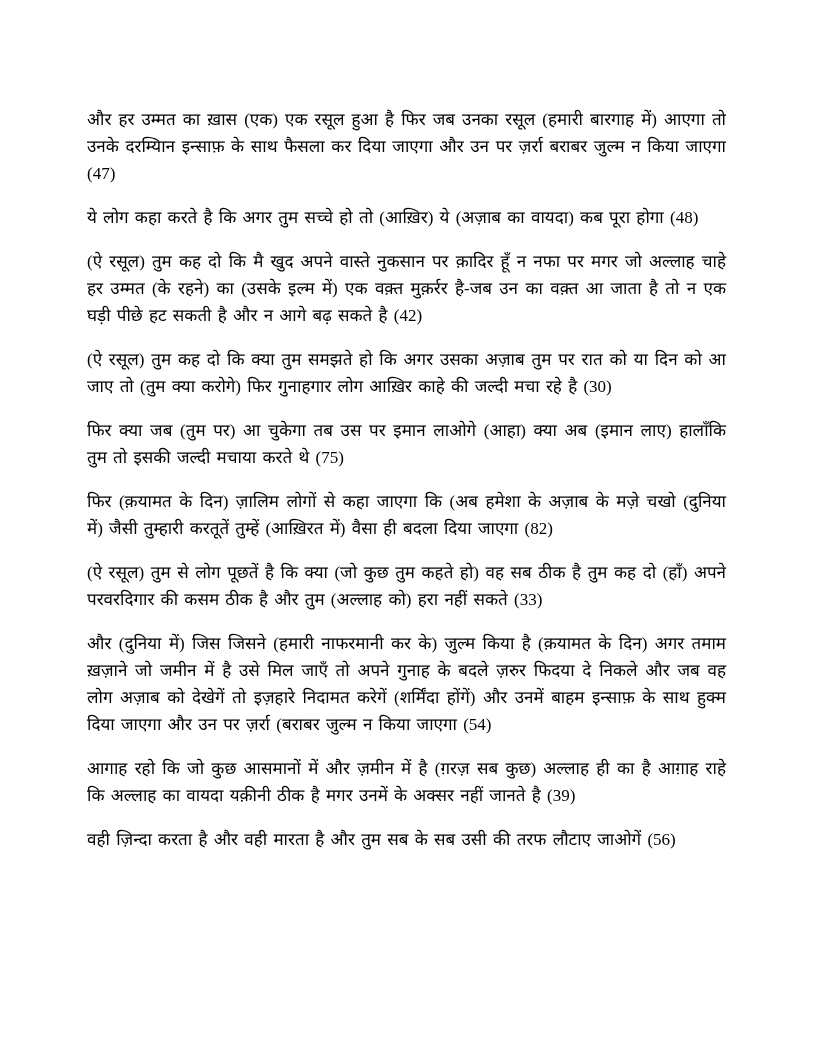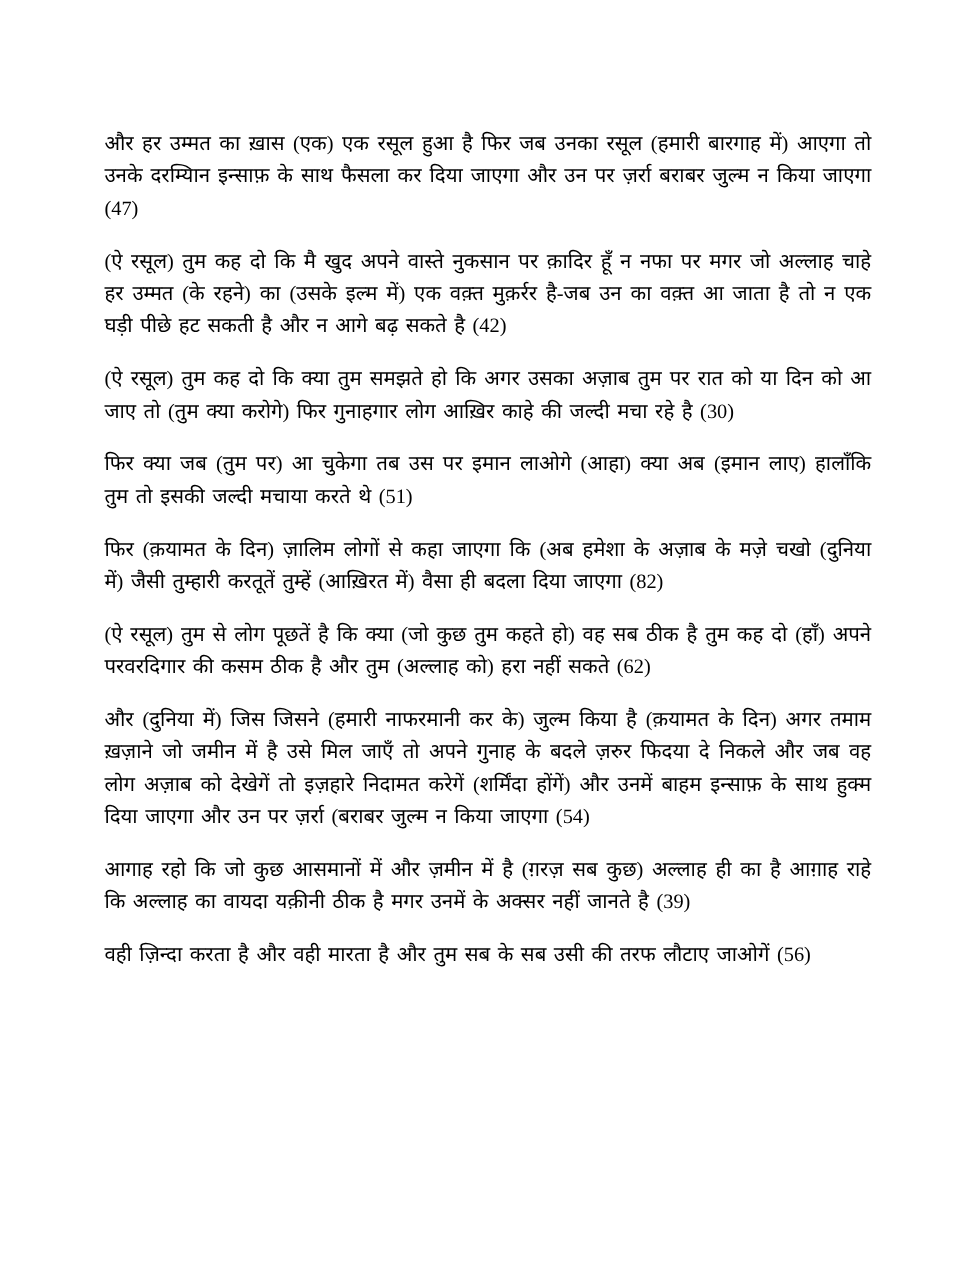--- a/index.html
+++ b/index.html
@@ -29,21 +29,22 @@
   }
   .verse:last-child {
     margin-bottom: 0;
   }
 </style>
 </head>
 <body>
 
 <div class="page">
   <p class="verse">और हर उम्मत का ख़ास (एक) एक रसूल हुआ है फिर जब उनका रसूल (हमारी बारगाह में) आएगा तो उनके दरम्यिान इन्साफ़ के साथ फैसला कर दिया जाएगा और उन पर ज़र्रा बराबर जुल्म न किया जाएगा (47)</p>
+  <p class="verse">ये लोग कहा करते है कि अगर तुम सच्चे हो तो (आख़िर) ये (अज़ाब का वायदा) कब पूरा होगा (48)</p>
   <p class="verse">(ऐ रसूल) तुम कह दो कि मै खुद अपने वास्ते नुकसान पर क़ादिर हूँ न नफा पर मगर जो अल्लाह चाहे हर उम्मत (के रहने) का (उसके इल्म में) एक वक़्त मुक़र्रर है-जब उन का वक़्त आ जाता है तो न एक घड़ी पीछे हट सकती है और न आगे बढ़ सकते है (42)</p>
   <p class="verse">(ऐ रसूल) तुम कह दो कि क्या तुम समझते हो कि अगर उसका अज़ाब तुम पर रात को या दिन को आ जाए तो (तुम क्या करोगे) फिर गुनाहगार लोग आख़िर काहे की जल्दी मचा रहे है (30)</p>
-  <p class="verse">फिर क्या जब (तुम पर) आ चुकेगा तब उस पर इमान लाओगे (आहा) क्या अब (इमान लाए) हालाँकि तुम तो इसकी जल्दी मचाया करते थे (51)</p>
+  <p class="verse">फिर क्या जब (तुम पर) आ चुकेगा तब उस पर इमान लाओगे (आहा) क्या अब (इमान लाए) हालाँकि तुम तो इसकी जल्दी मचाया करते थे (75)</p>
   <p class="verse">फिर (क़यामत के दिन) ज़ालिम लोगों से कहा जाएगा कि (अब हमेशा के अज़ाब के मज़े चखो (दुनिया में) जैसी तुम्हारी करतूतें तुम्हें (आख़िरत में) वैसा ही बदला दिया जाएगा (82)</p>
-  <p class="verse">(ऐ रसूल) तुम से लोग पूछतें है कि क्या (जो कुछ तुम कहते हो) वह सब ठीक है तुम कह दो (हाँ) अपने परवरदिगार की कसम ठीक है और तुम (अल्लाह को) हरा नहीं सकते (62)</p>
+  <p class="verse">(ऐ रसूल) तुम से लोग पूछतें है कि क्या (जो कुछ तुम कहते हो) वह सब ठीक है तुम कह दो (हाँ) अपने परवरदिगार की कसम ठीक है और तुम (अल्लाह को) हरा नहीं सकते (33)</p>
   <p class="verse">और (दुनिया में) जिस जिसने (हमारी नाफरमानी कर के) जुल्म किया है (क़यामत के दिन) अगर तमाम ख़ज़ाने जो जमीन में है उसे मिल जाएँ तो अपने गुनाह के बदले ज़रुर फिदया दे निकले और जब वह लोग अज़ाब को देखेगें तो इज़हारे निदामत करेगें (शर्मिंदा होंगें) और उनमें बाहम इन्साफ़ के साथ हुक्म दिया जाएगा और उन पर ज़र्रा (बराबर जुल्म न किया जाएगा (54)</p>
   <p class="verse">आगाह रहो कि जो कुछ आसमानों में और ज़मीन में है (ग़रज़ सब कुछ) अल्लाह ही का है आग़ाह राहे कि अल्लाह का वायदा यक़ीनी ठीक है मगर उनमें के अक्सर नहीं जानते है (39)</p>
   <p class="verse">वही ज़िन्दा करता है और वही मारता है और तुम सब के सब उसी की तरफ लौटाए जाओगें (56)</p>
 </div>
 
 </body></html>

